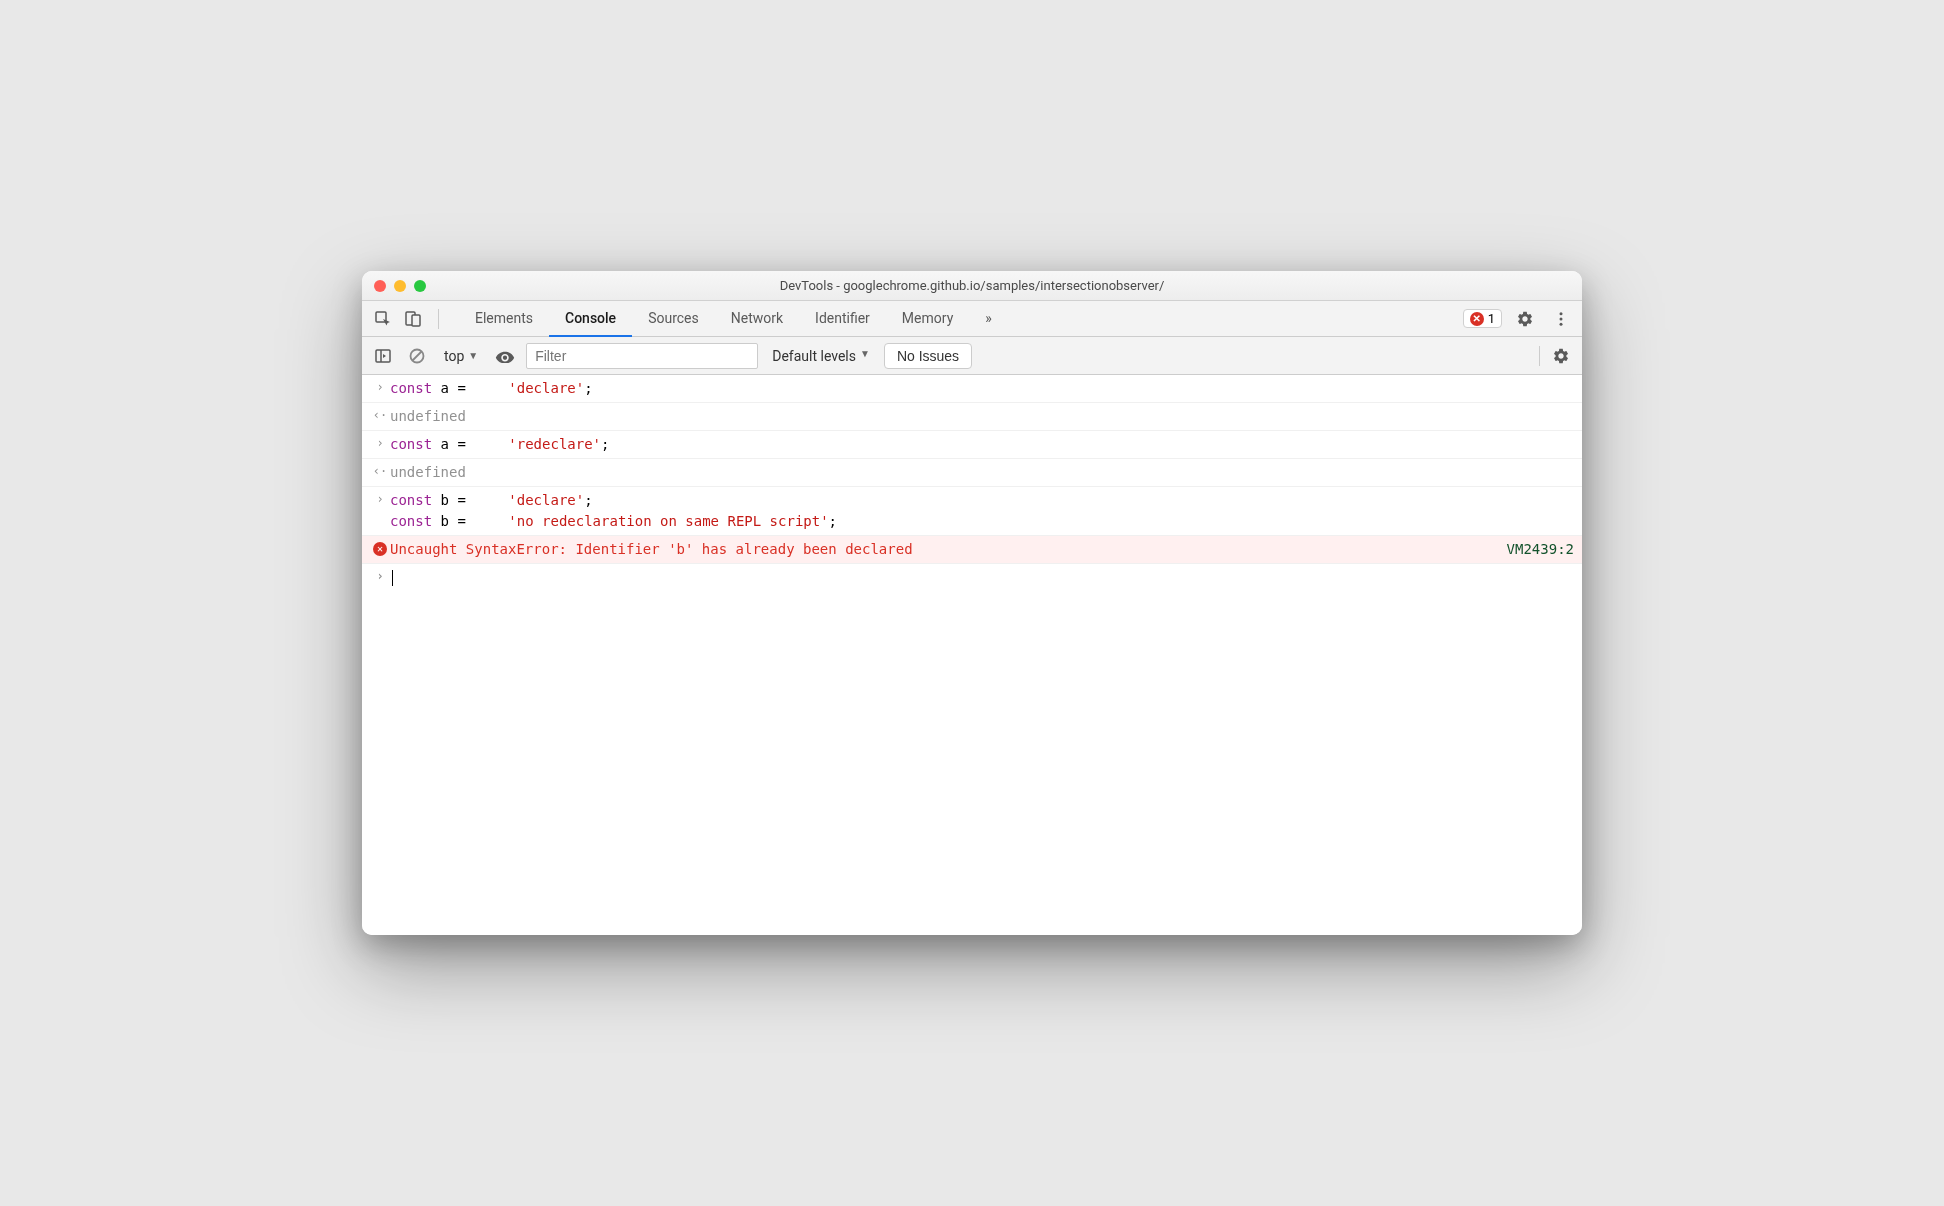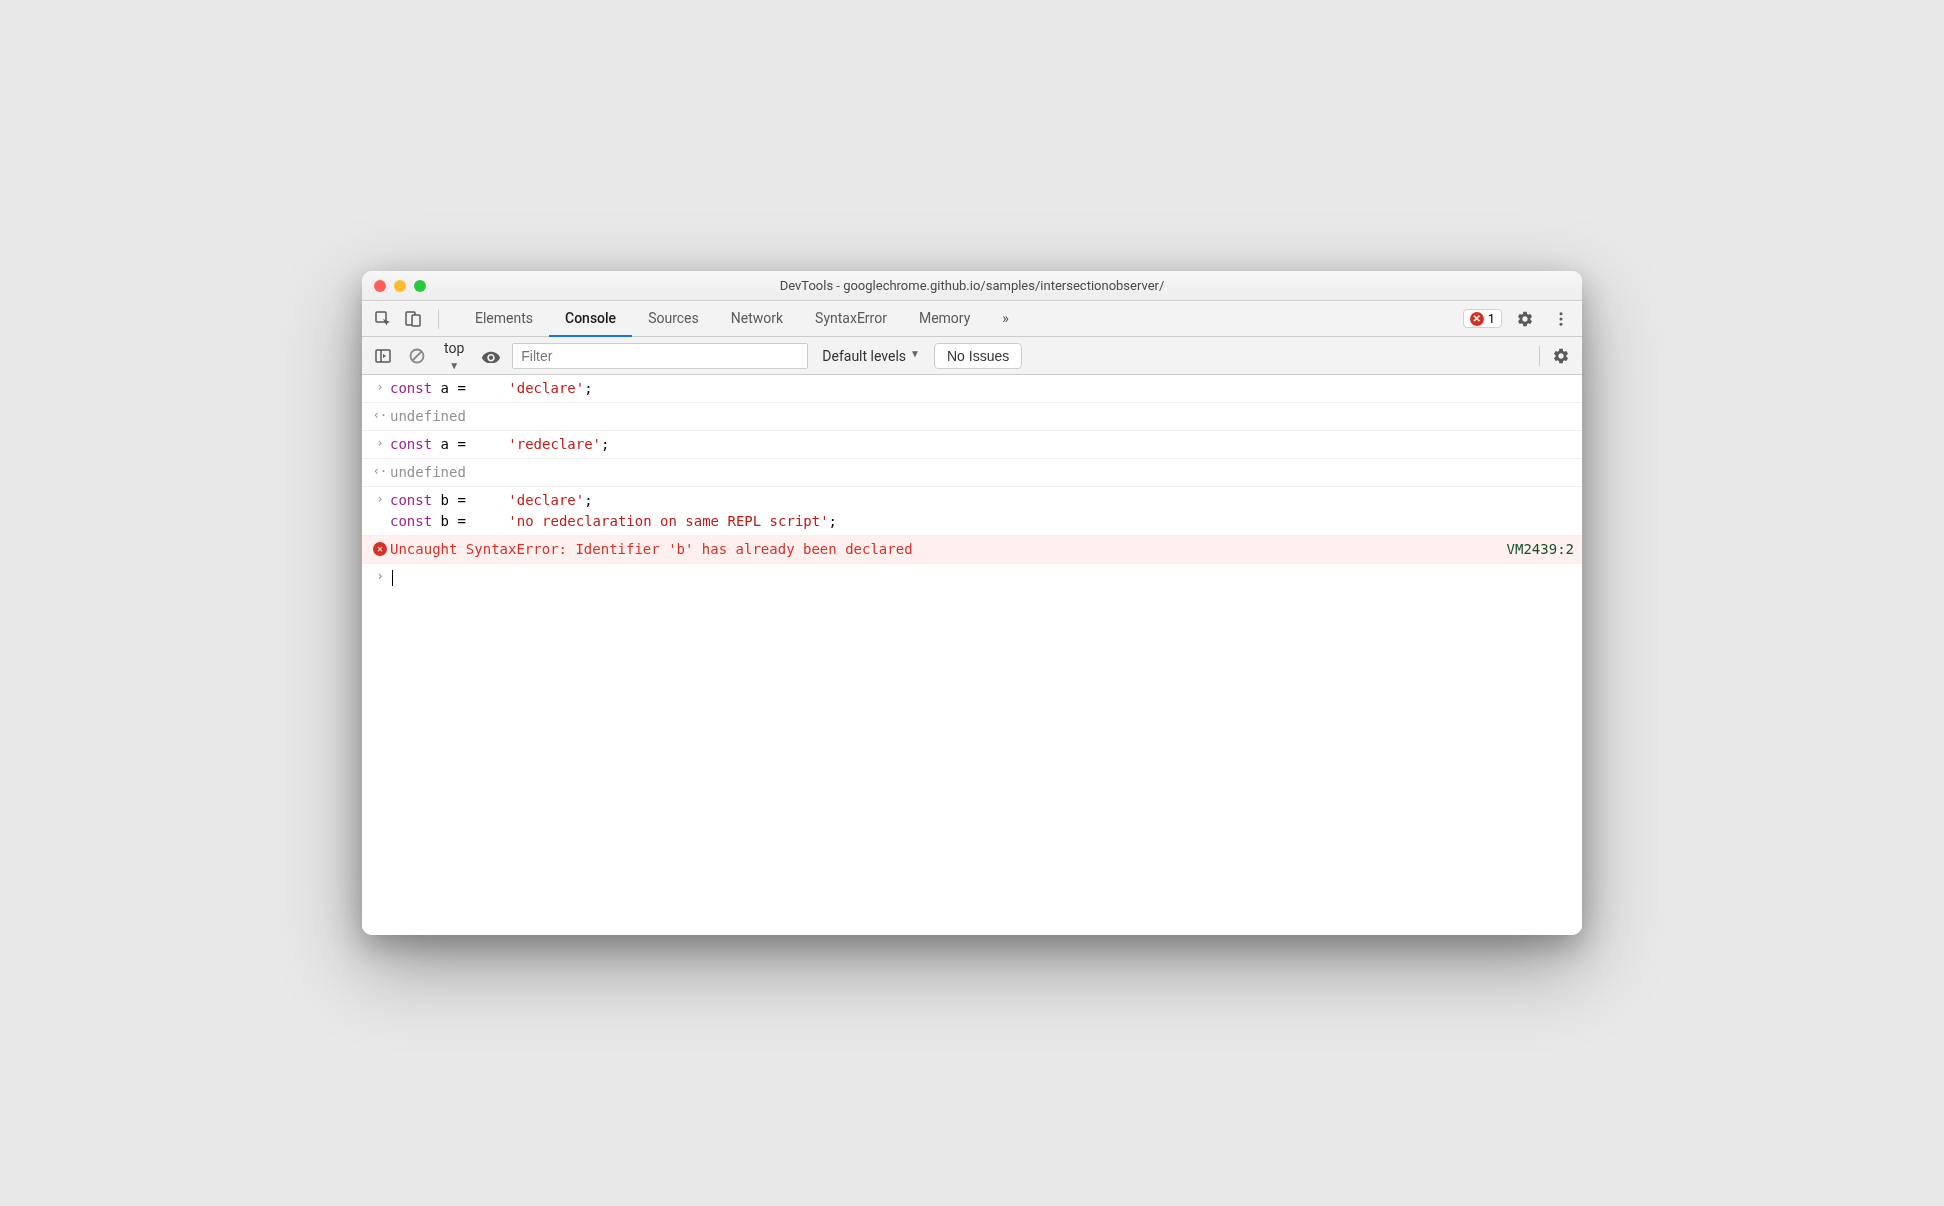--- a/index.html
+++ b/index.html
@@ -138,24 +138,23 @@
       gap: 8px;
     }
     .context-select {
       display: flex;
       align-items: center;
       gap: 4px;
       font-size: 14px;
       color: #333;
       cursor: pointer;
       padding: 2px 6px;
-      flex-direction: column;
     }
     .filter-input {
-      width: 296px;
+      width: 232px;
       height: 26px;
       border: 1px solid #ccc;
       background: #fff;
       padding: 0 8px;
       font-size: 14px;
       border-radius: 2px;
     }
     .levels-select {
       display: flex;
       align-items: flex-start;
@@ -281,21 +280,21 @@
           <rect x="2" y="2" width="9" height="13" rx="1"></rect>
           <rect x="8" y="5" width="8" height="11" rx="1" fill="#f3f3f3"></rect>
         </svg>
       </div>
       <div class="divider"></div>
       <div class="tabs">
         <div class="tab">Elements</div>
         <div class="tab active">Console</div>
         <div class="tab">Sources</div>
         <div class="tab">Network</div>
-        <div class="tab">SyntaxError</div>
+        <div class="tab">Identifier</div>
         <div class="tab">Memory</div>
         <div class="tab">»</div>
       </div>
     </div>
     <div class="tabs-right">
       <div class="error-badge">
         <span class="error-circle">✕</span>
         <span>1</span>
       </div>
       <div class="icon-btn">

